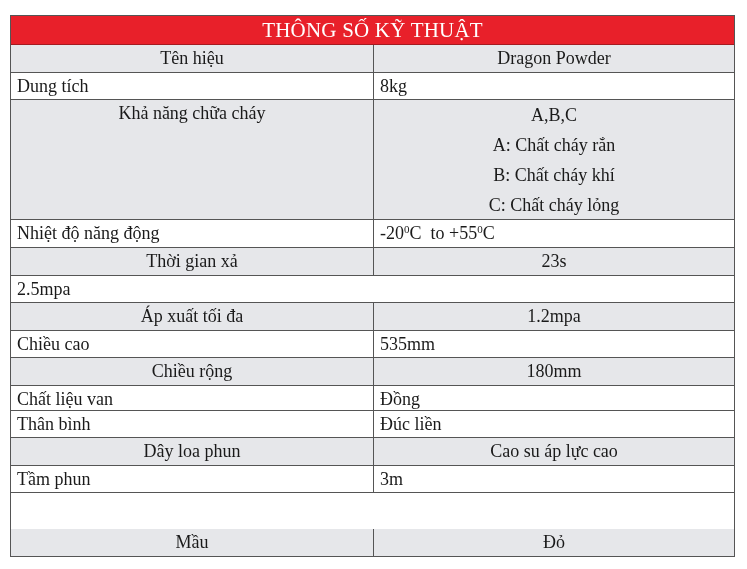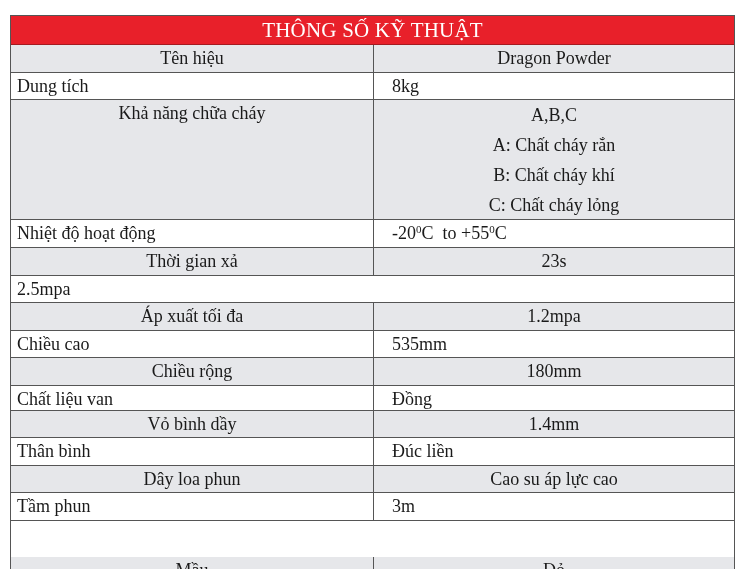--- a/index.html
+++ b/index.html
@@ -6,21 +6,21 @@
     body { width: 747px; height: 569px; position: relative; overflow: hidden;
            font-family: "Liberation Serif", "DejaVu Serif", serif; color: #1a1a1a; }
     .spec-table { position: absolute; left: 10px; top: 15px; width: 725px;
                   border: 1.5px solid #555; box-sizing: border-box; }
     .title-bar { height: 28px; background: #e8202a; border-bottom: 1.5px solid #a51a20;
                  color: #ffffff; text-align: center; font-size: 21px; line-height: 28px;
                  letter-spacing: 0.2px; }
     .row { display: flex; border-bottom: 1.5px solid #555; box-sizing: border-box; }
     .row:last-child { border-bottom: none; margin-top: 36px; }
     .row.gray { background: #e6e7ea; text-align: center; }
-    .row.white { background: #ffffff; gap: 12px; }
+    .row.white { background: #ffffff; }
     .cell { font-size: 18px; line-height: 27px; padding: 0 6px; box-sizing: border-box; }
     .cell.label { width: 363px; border-right: 1.5px solid #555; }
     .cell.value { flex: 1; }
     .cell.value .line { display: block; height: 30px; line-height: 30px; }
     .row.merged .cell.label { line-height: 27px; }
     sup { font-size: 11px; line-height: 0; vertical-align: 6px; }
   </style>
 </head>
 <body>
 
@@ -38,21 +38,21 @@
   <div class="row gray merged" style="height:120px">
     <div class="cell label">Khả năng chữa cháy</div>
     <div class="cell value">
       <span class="line">A,B,C</span>
       <span class="line">A: Chất cháy rắn</span>
       <span class="line">B: Chất cháy khí</span>
       <span class="line">C: Chất cháy lỏng</span>
     </div>
   </div>
   <div class="row white" style="height:28px">
-    <div class="cell label">Nhiệt độ hoạt động</div>
+    <div class="cell label">Nhiệt độ năng động</div>
     <div class="cell value"><span>-20</span><sup>0</sup><span style="white-space:pre">C  to +55</span><sup>0</sup><span>C</span></div>
   </div>
   <div class="row gray" style="height:27.5px">
     <div class="cell label">Thời gian xả</div>
     <div class="cell value">23s</div>
   </div>
   <div class="row white" style="height:27.5px">
     <div class="cell value">2.5mpa</div>
   </div>
   <div class="row gray" style="height:27.5px">
@@ -64,24 +64,20 @@
     <div class="cell value">535mm</div>
   </div>
   <div class="row gray" style="height:27.5px">
     <div class="cell label">Chiều rộng</div>
     <div class="cell value">180mm</div>
   </div>
   <div class="row white" style="height:25px">
     <div class="cell label">Chất liệu van</div>
     <div class="cell value">Đồng</div>
   </div>
-  <div class="row gray" style="height:27.5px">
-    <div class="cell label">Vỏ bình dầy</div>
-    <div class="cell value">1.4mm</div>
-  </div>
   <div class="row white" style="height:27.5px">
     <div class="cell label">Thân bình</div>
     <div class="cell value">Đúc liền</div>
   </div>
   <div class="row gray" style="height:27.5px">
     <div class="cell label">Dây loa phun</div>
     <div class="cell value">Cao su áp lực cao</div>
   </div>
   <div class="row white" style="height:27.5px">
     <div class="cell label">Tầm phun</div>

